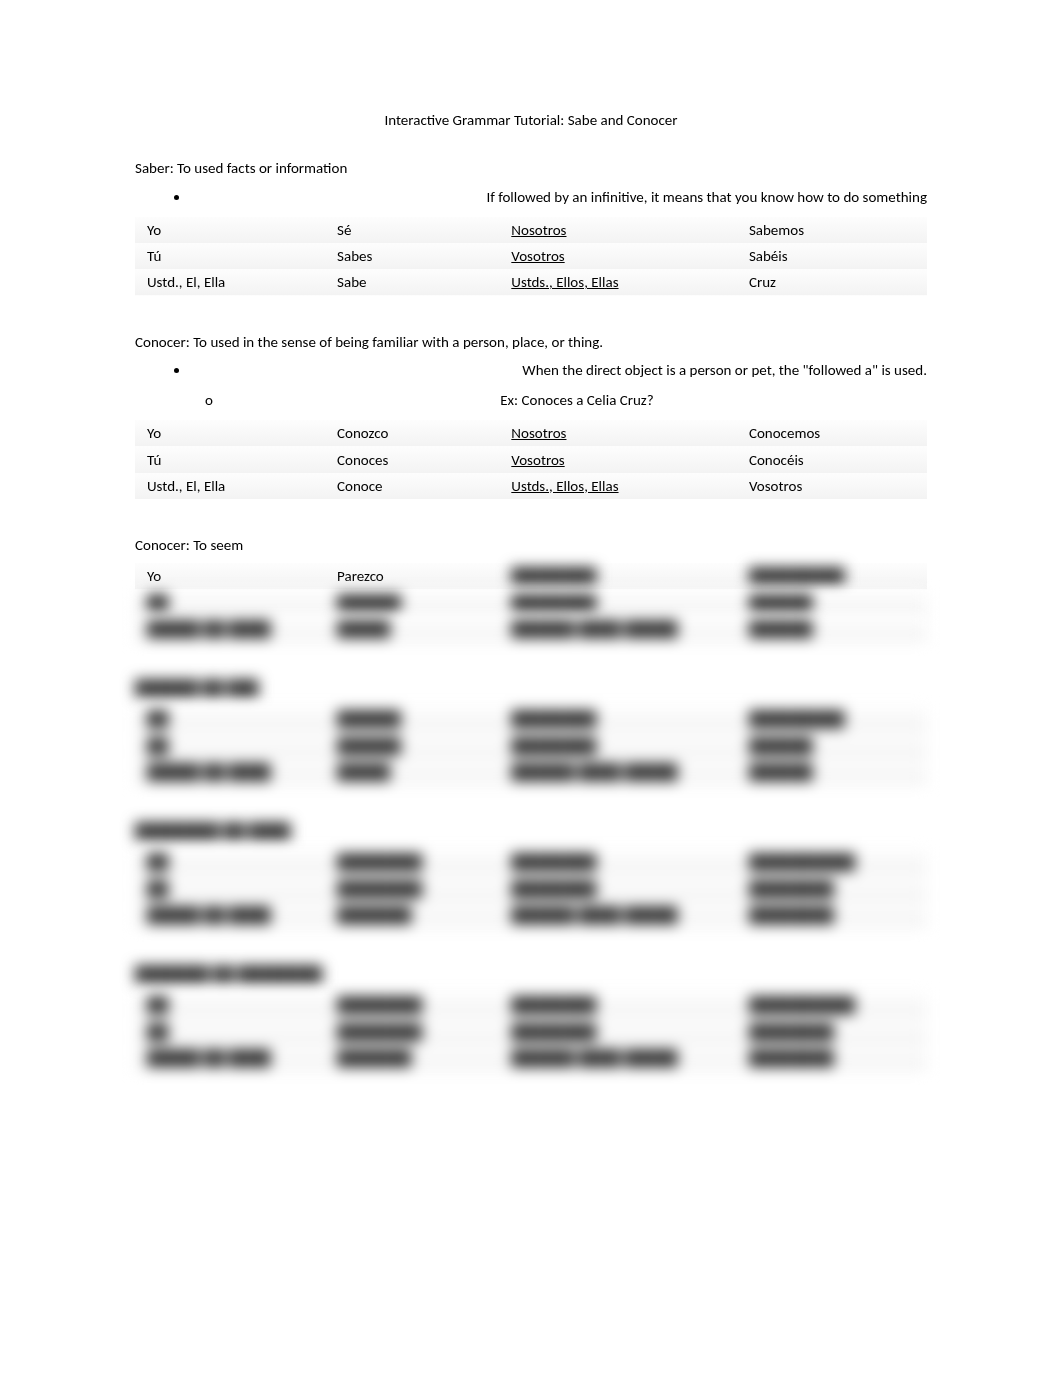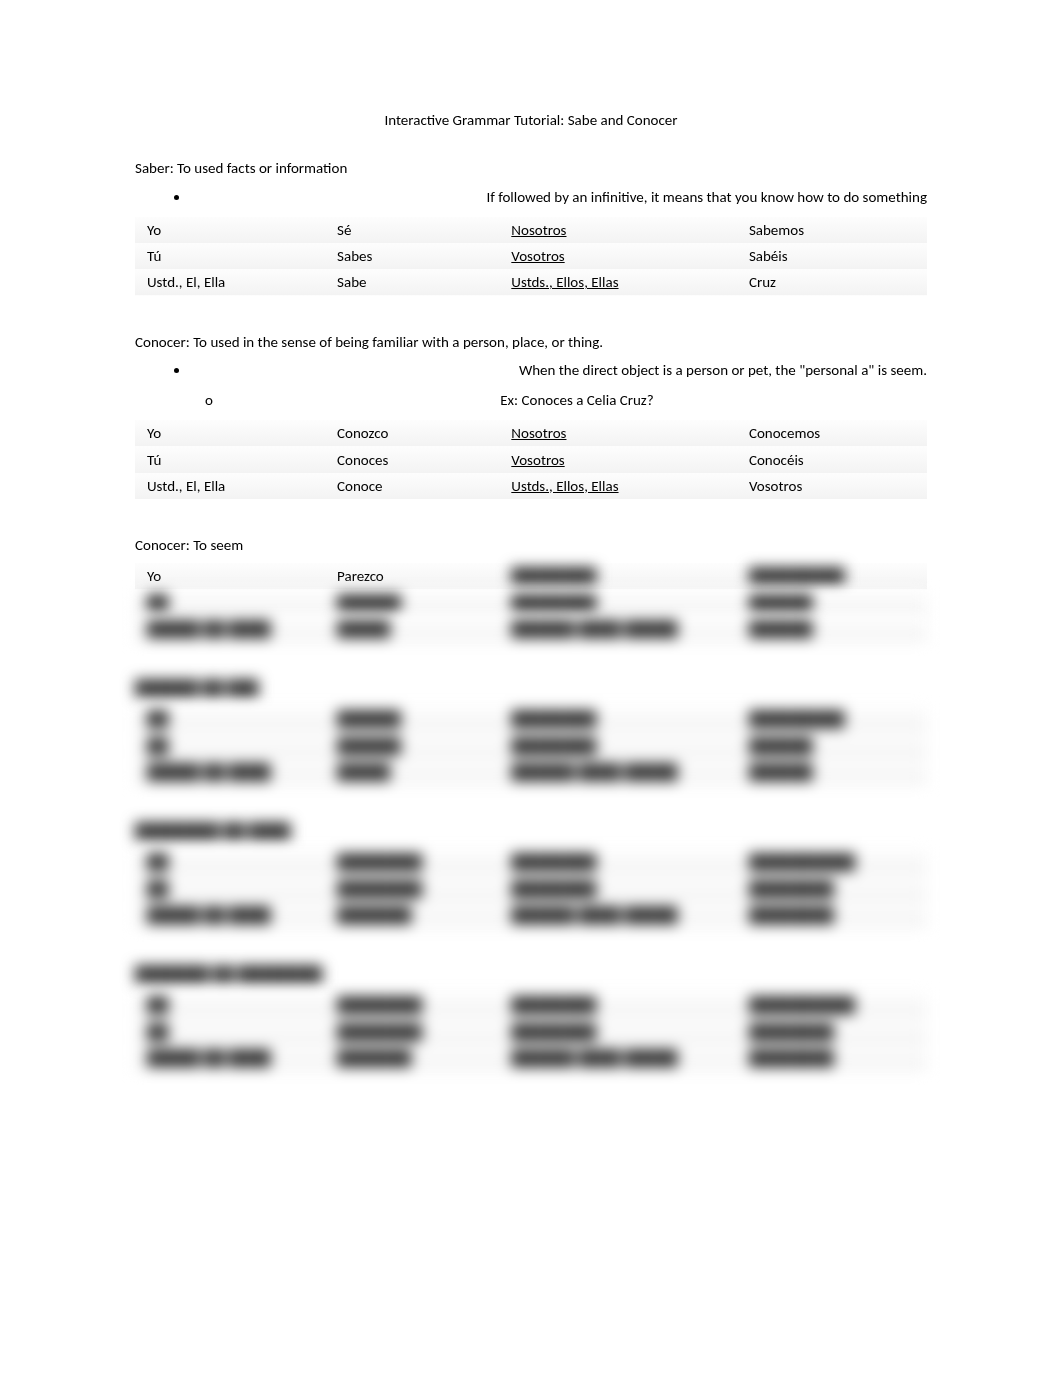--- a/index.html
+++ b/index.html
@@ -87,21 +87,21 @@
     <td>Ustd., El, Ella</td>
     <td>Sabe</td>
     <td>Ustds., Ellos, Ellas</td>
     <td>Cruz</td>
   </tr>
 </tbody>
   </table>
 
 <div class="section-heading">Conocer: To used in the sense of being familiar with a person, place, or thing.</div>
 <ul class="bullets">
-  <li>When the direct object is a person or pet, the "personal a" is seem.</li>
+  <li>When the direct object is a person or pet, the "followed a" is used.</li>
 </ul>
 <ul class="sub">
   <li>Ex: Conoces a Celia Cruz?</li>
 </ul>
 <table class="conjugation">
   <tbody>
       <tr>
     <td>Yo</td>
     <td>Conozco</td>
     <td>Nosotros</td>

